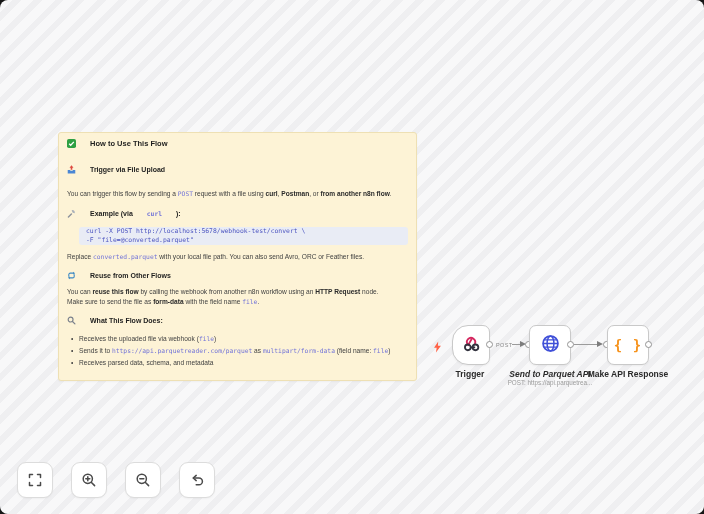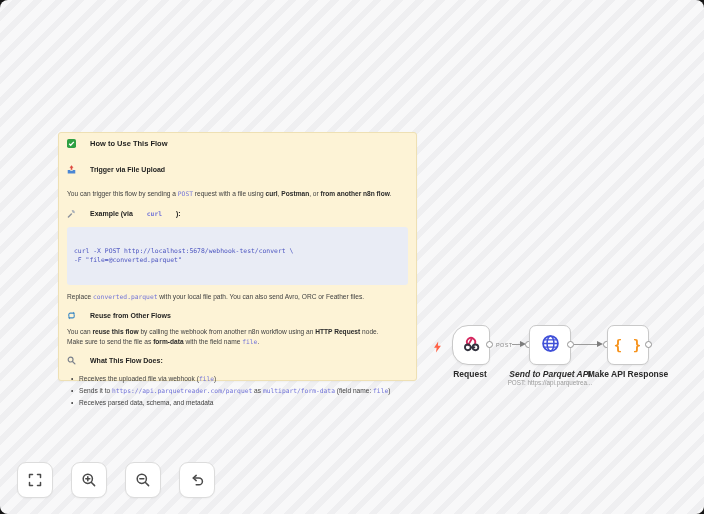--- a/index.html
+++ b/index.html
@@ -14,21 +14,21 @@
     padding:6px 8px;color:#3f3f3f;font-size:6.6px;line-height:1.45;
     box-shadow:0 1px 2px rgba(0,0,0,.04);
   }
   .note .hrow{display:flex;align-items:flex-start;gap:14px;font-weight:bold;color:#1e1e1e;font-size:7px;}
   .note .title-row{font-size:7.5px;margin-bottom:13px;}
   .note .h2{margin-bottom:12px;}
   .note p{margin:0 0 10px 0;}
   .b{font-weight:bold;color:#2a2a2a;}
   .code{font-family:"DejaVu Sans Mono",monospace;font-size:6.3px;color:#7173d8;}
   .codeblock{
-    background:#e9ecf5;border-radius:3px;padding:20px 7px;margin:6px 0 7px 0;
+    background:#e9ecf5;border-radius:3px;padding:0 7px;margin:6px 0 7px 12px;
     font-family:"DejaVu Sans Mono",monospace;font-size:6.4px;line-height:1.4;
     color:#4c55c0;white-space:pre;
   }
   .bullets{margin:5px 0 0 3px;}
   .bullet{padding-left:9px;position:relative;margin-bottom:2.5px;}
   .bullet:before{content:"•";position:absolute;left:1px;top:0;color:#3f3f3f;}
   .chip{flex:0 0 auto;display:inline-block;}
   
   .node{
     position:absolute;box-sizing:border-box;background:#fff;border:1px solid #c9c9c9;
@@ -144,21 +144,21 @@
         <circle cx="7.8" cy="16.4" r="3.3" fill="none" stroke="#32323e" stroke-width="2.1"></circle>
         <path d="M11.4 16.4 H16.2" stroke="#32323e" stroke-width="2.1"></path>
         <circle cx="16.5" cy="16.4" r="3.3" fill="none" stroke="#32323e" stroke-width="2.1"></circle>
       </svg>
     </span>
   </div>
   <div class="port" style="left:486px;"></div>
   <div class="post-label">POST</div>
   <div class="wire" style="left:512px;width:9px;"></div>
   <div class="arrowhead" style="left:520px;"></div>
-  <div class="caption" style="left:440px;width:60px;">Request</div>
+  <div class="caption" style="left:440px;width:60px;">Trigger</div>
 
   <div class="port" style="left:525px;"></div>
   <div class="node sq" style="left:529px;">
     <span>
       <svg width="21" height="21" viewBox="0 0 24 24" stroke="#3f4fd8" fill="none">
         <circle cx="12" cy="12" r="8.5" stroke-width="2"></circle>
         <ellipse cx="12" cy="12" rx="3.9" ry="8.5" stroke-width="1.7"></ellipse>
         <line x1="3.6" y1="12" x2="20.4" y2="12" stroke-width="1.7"></line>
         <line x1="4.9" y1="7.9" x2="19.1" y2="7.9" stroke-width="1.6"></line>
         <line x1="4.9" y1="16.1" x2="19.1" y2="16.1" stroke-width="1.6"></line>

